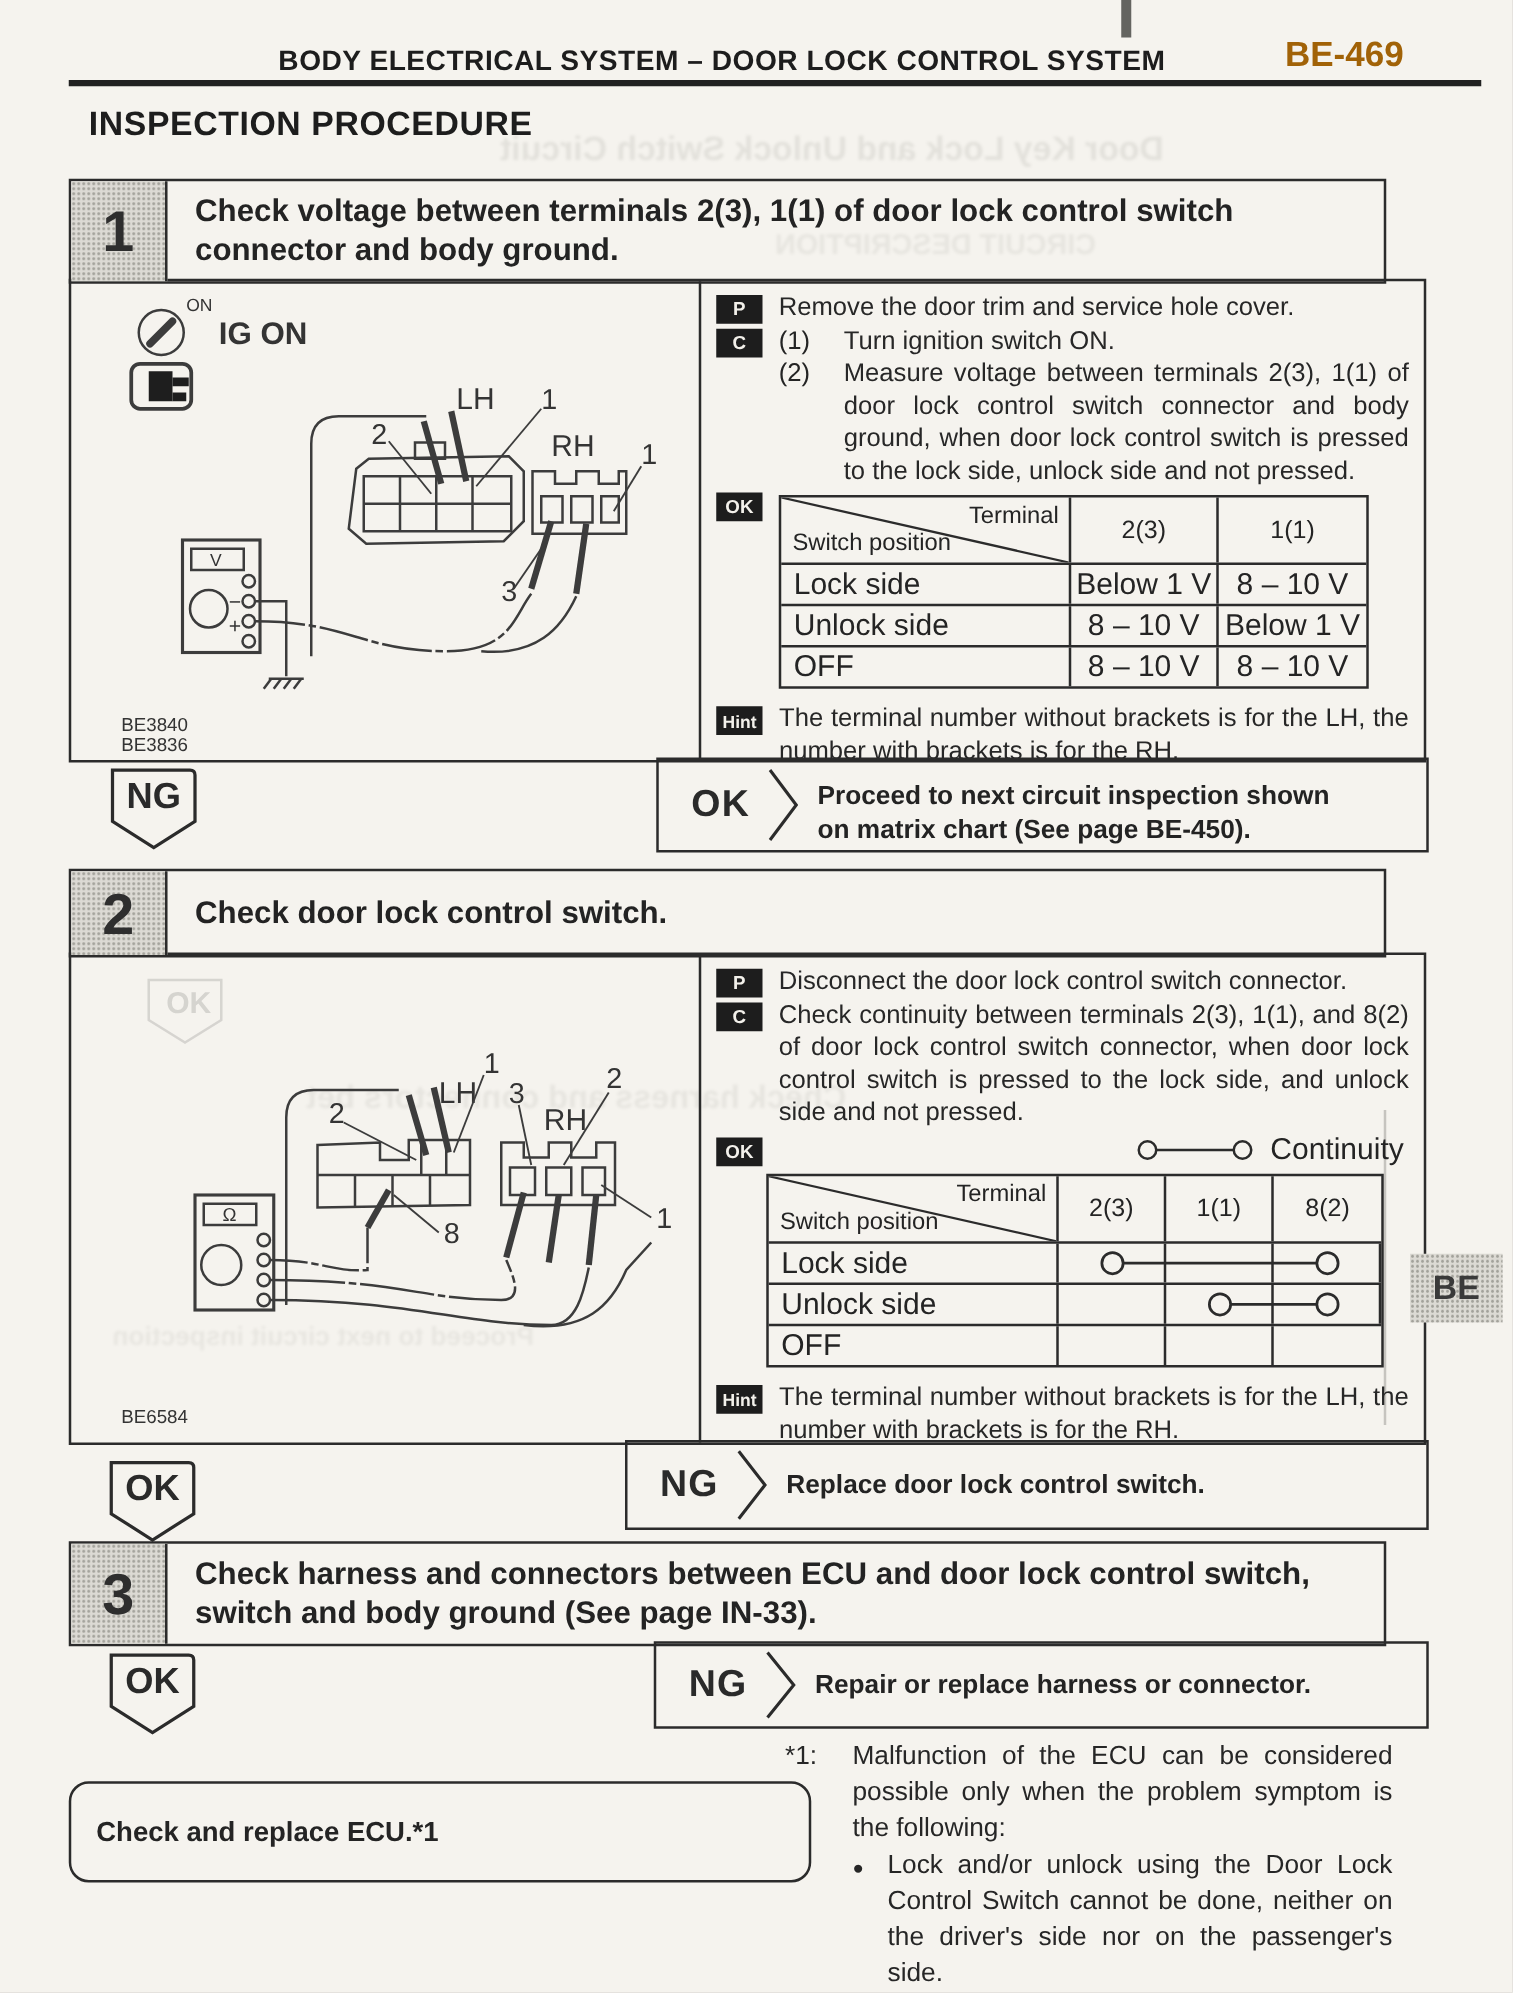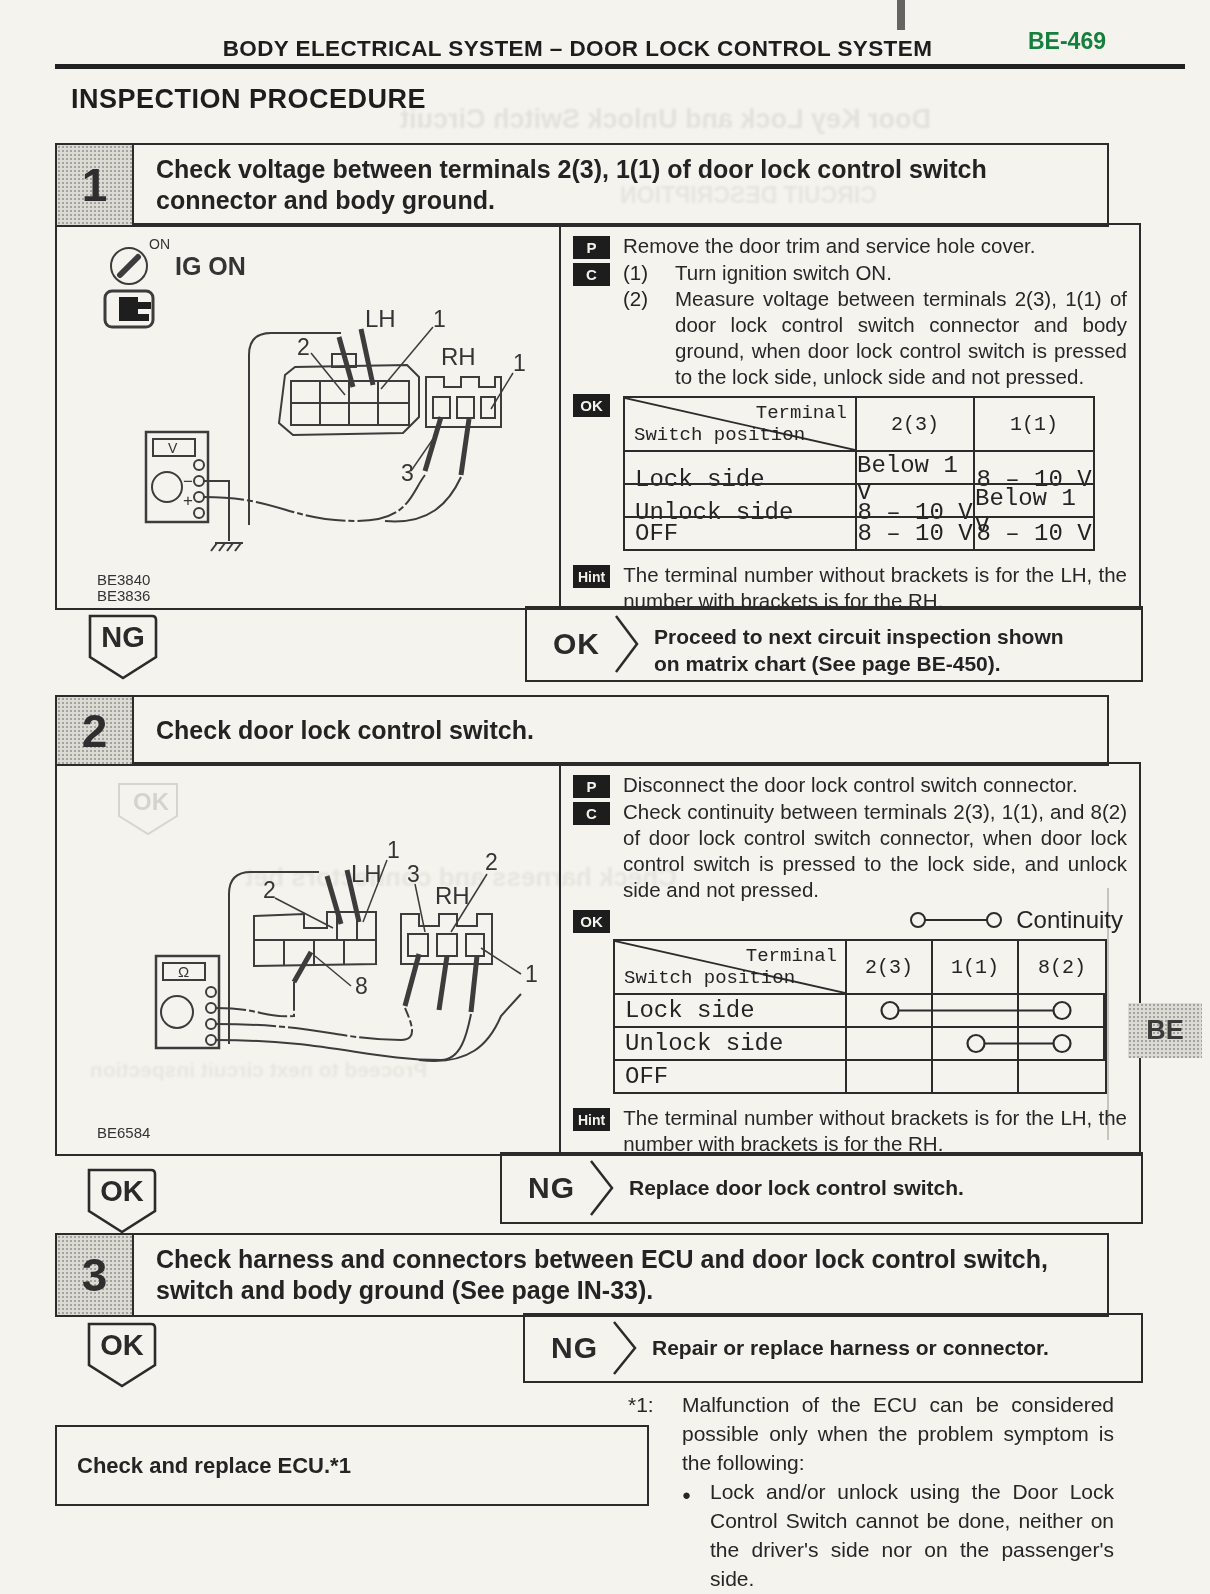--- a/index.html
+++ b/index.html
@@ -9,21 +9,21 @@
     font-family:"Liberation Sans", sans-serif;
   }
   
   .ghost{position:absolute;transform:scaleX(-1);filter:blur(1.1px);
     opacity:.14;color:#76766d;font-weight:bold;white-space:nowrap;pointer-events:none;z-index:0;}
   .speck{position:absolute;left:897px;top:0;width:8px;height:30px;background:#4a4a46;opacity:.85;}
   .edge-line{position:absolute;left:1107px;top:888px;width:2px;height:252px;background:#c6c4bf;}
   
   .page-header{position:absolute;left:155px;top:36px;width:845px;text-align:center;
     font-weight:bold;font-size:22.5px;letter-spacing:.4px;color:#1d1d1d;}
-  .page-num{position:absolute;left:1028px;top:28px;font-weight:bold;font-size:23px;color:#15803d;}
+  .page-num{position:absolute;left:1028px;top:28px;font-weight:bold;font-size:28px;color:#a16207;}
   .rule{position:absolute;left:55px;top:64px;width:1130px;height:4.5px;background:#212121;}
   .section-title{position:absolute;left:71px;top:84px;font-weight:bold;font-size:27px;letter-spacing:.5px;color:#1d1d1d;}
   
   .stipple{background-color:#dcdad4;background-image:radial-gradient(#a3a29b 1px, rgba(0,0,0,0) 1.25px);background-size:4px 4px;}
   .step-header{position:absolute;display:flex;border:2.5px solid #2b2b2b;z-index:2;}
   .step-num{width:75px;flex:none;display:flex;align-items:center;justify-content:center;
     font-weight:bold;font-size:46px;color:#2e2e2e;border-right:2.5px solid #2b2b2b;}
   .step-title{flex:1;display:flex;align-items:center;padding:6px 14px 6px 22px;
     font-weight:bold;font-size:25px;line-height:1.25;color:#232323;}
   .panel{position:absolute;border:2.5px solid #2b2b2b;display:flex;z-index:1;padding-left:32px;}
@@ -33,21 +33,21 @@
   
   .instr-row{display:flex;gap:13px;align-items:flex-start;margin-bottom:1px;}
   .badge{display:inline-flex;min-width:27px;height:23px;padding:0 5px;background:#1d1d1d;color:#f3f1eb;
     font-weight:bold;font-size:15px;align-items:center;justify-content:center;flex:none;margin-top:3px;}
   .instr-text{font-size:20.5px;line-height:26px;color:#272727;}
   .just{text-align:justify;}
   .c-items{flex:1;display:flex;flex-direction:column;}
   .c-item{display:flex;gap:10px;}
   .c-marker{width:42px;flex:none;font-size:20.5px;line-height:26px;}
   
-  .vtable{border:2.5px solid #2b2b2b;margin:5px 0 6px 40px;font-family:Liberation Mono, monospace;}
+  .vtable{border:2.5px solid #2b2b2b;margin:5px 0 6px 40px;}
   .vhead,.vrow{display:grid;}
   .t1 .vhead,.t1 .vrow{grid-template-columns:232px 118px 118px;}
   .t2 .vhead,.t2 .vrow{grid-template-columns:232px 86px 86px 86px;}
   .corner{position:relative;height:52px;border-right:2px solid #2b2b2b;}
   .corner .diag{position:absolute;inset:0;width:100%;height:100%;}
   .c-top{position:absolute;top:4px;right:8px;font-size:19px;}
   .c-bot{position:absolute;bottom:4px;left:9px;font-size:19px;}
   .colhead{display:flex;align-items:center;justify-content:center;font-size:20px;border-right:2px solid #2b2b2b;}
   .colhead:last-child,.vrow .cell:last-child{border-right:none;}
   .vrow{border-top:2px solid #2b2b2b;height:31px;position:relative;}
@@ -426,21 +426,21 @@
     <div class="result-text">Repair or replace harness or connector.</div>
   </div>
 
   <div class="down-arrow" style="left:85px;top:1320px;">
     <svg width="74" height="70" viewBox="0 0 74 70">
       <path d="M4 4 L66 4 Q70 4 70 8 L70 45 L37 66 L4 45 Z" fill="none" stroke="#2b2b2b" stroke-width="2.6"></path>
     </svg>
     <span>OK</span>
   </div>
 
-  <div class="ecu-box" style="left:55px;top:1425px;width:570px;height:77px;">
+  <div class="ecu-box" style="left:55px;top:1425px;width:570px;height:77px;border-radius:16px;">
     <span>Check and replace ECU.*1</span>
   </div>
 
   <div class="footnote" style="left:628px;top:1390px;">
     <div class="fn-head">
       <span class="fn-marker">*1:</span>
       <div class="just" style="flex:1;">Malfunction of the ECU can be considered possible only when the problem symptom is the following:</div>
     </div>
     <div class="fn-bullet">
       <span class="fn-dot">●</span>

